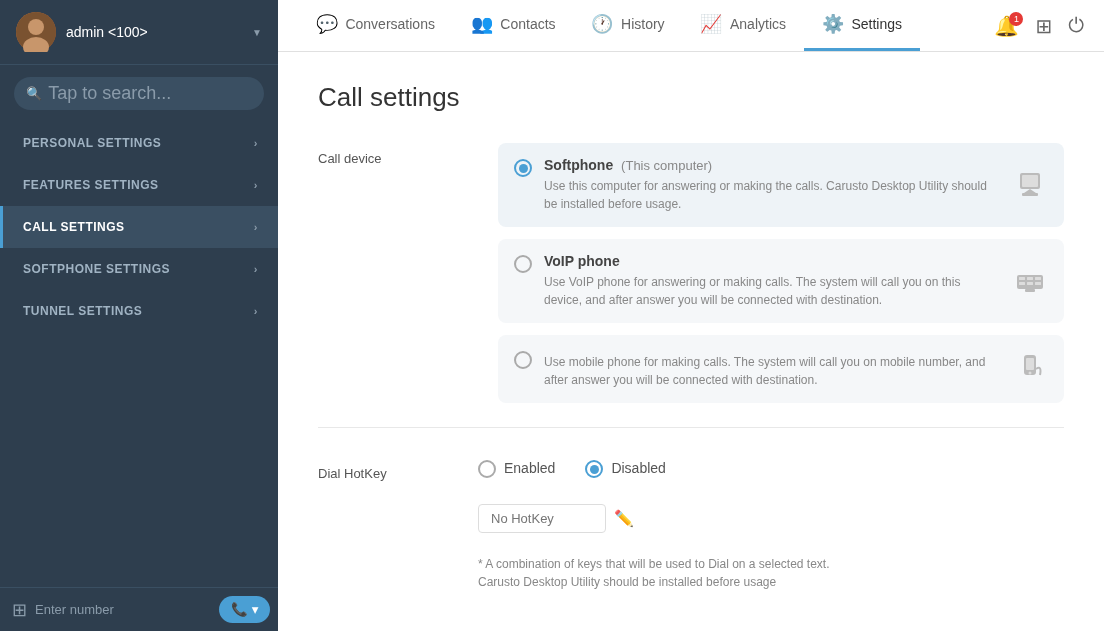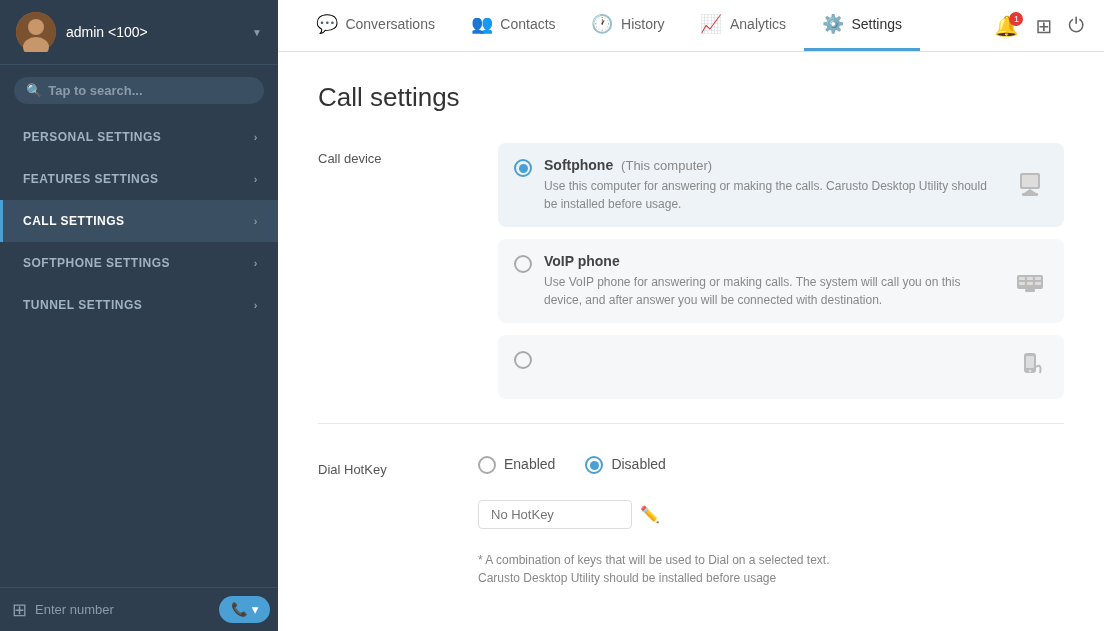--- a/index.html
+++ b/index.html
@@ -43,23 +43,22 @@
       border-radius: 20px;
       display: flex;
       align-items: center;
       padding: 6px 12px;
     }
     .search-box input {
       background: transparent;
       border: none;
       outline: none;
       color: #8a9baa;
-      font-size: 13px;
+      font-size: 18px;
       width: 100%;
-      font-weight: bold;
     }
     .search-box input::placeholder { color: #8a9baa; }
     .search-icon-small { color: #8a9baa; font-size: 13px; margin-right: 6px; }
 
     .nav-item {
       display: flex;
       align-items: center;
       justify-content: space-between;
       padding: 14px 20px;
       color: #a0b3c3;
@@ -285,21 +284,21 @@
       gap: 8px;
       margin-bottom: 10px;
     }
     .hotkey-input {
       border: 1px solid #ddd;
       border-radius: 4px;
       padding: 6px 12px;
       font-size: 13px;
       color: #4c1d95;
       background: #fff;
-      width: 154px;
+      width: 128px;
     }
     .edit-icon-btn {
       background: none;
       border: none;
       cursor: pointer;
       color: #888;
       font-size: 16px;
     }
     .hotkey-note {
       font-size: 12px;
@@ -437,20 +436,21 @@
               <rect x="15" y="19" width="6" height="3" rx="0.5" fill="#ddd"></rect>
               <rect x="23" y="19" width="6" height="3" rx="0.5" fill="#ddd"></rect>
               <rect x="13" y="26" width="10" height="3" rx="1" fill="#bbb"></rect>
             </svg>
           </div>
         </div>
 
         <div class="radio-option">
           <div class="radio-btn"></div>
           <div class="option-text">
+            <div class="option-desc">Use mobile phone for making calls. The system will call you on mobile number, and after answer you will be connected with destination.</div>
           </div>
           <div class="option-icon">
             <svg width="36" height="36" viewBox="0 0 36 36" fill="none" xmlns="http://www.w3.org/2000/svg">
               <rect x="12" y="4" width="12" height="20" rx="3" fill="#bbb"></rect>
               <rect x="14" y="7" width="8" height="12" rx="1" fill="#ddd"></rect>
               <circle cx="18" cy="22" r="1.5" fill="#ddd"></circle>
               <path d="M24 18 Q30 14 28 24" stroke="#bbb" stroke-width="2" fill="none"></path>
             </svg>
           </div>
         </div>

